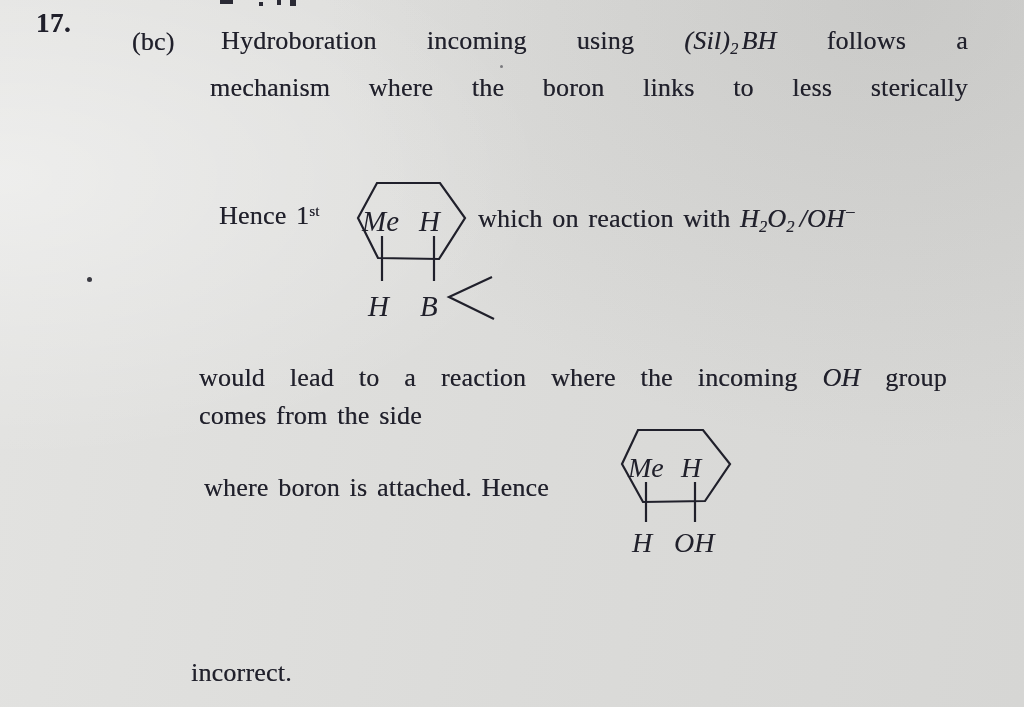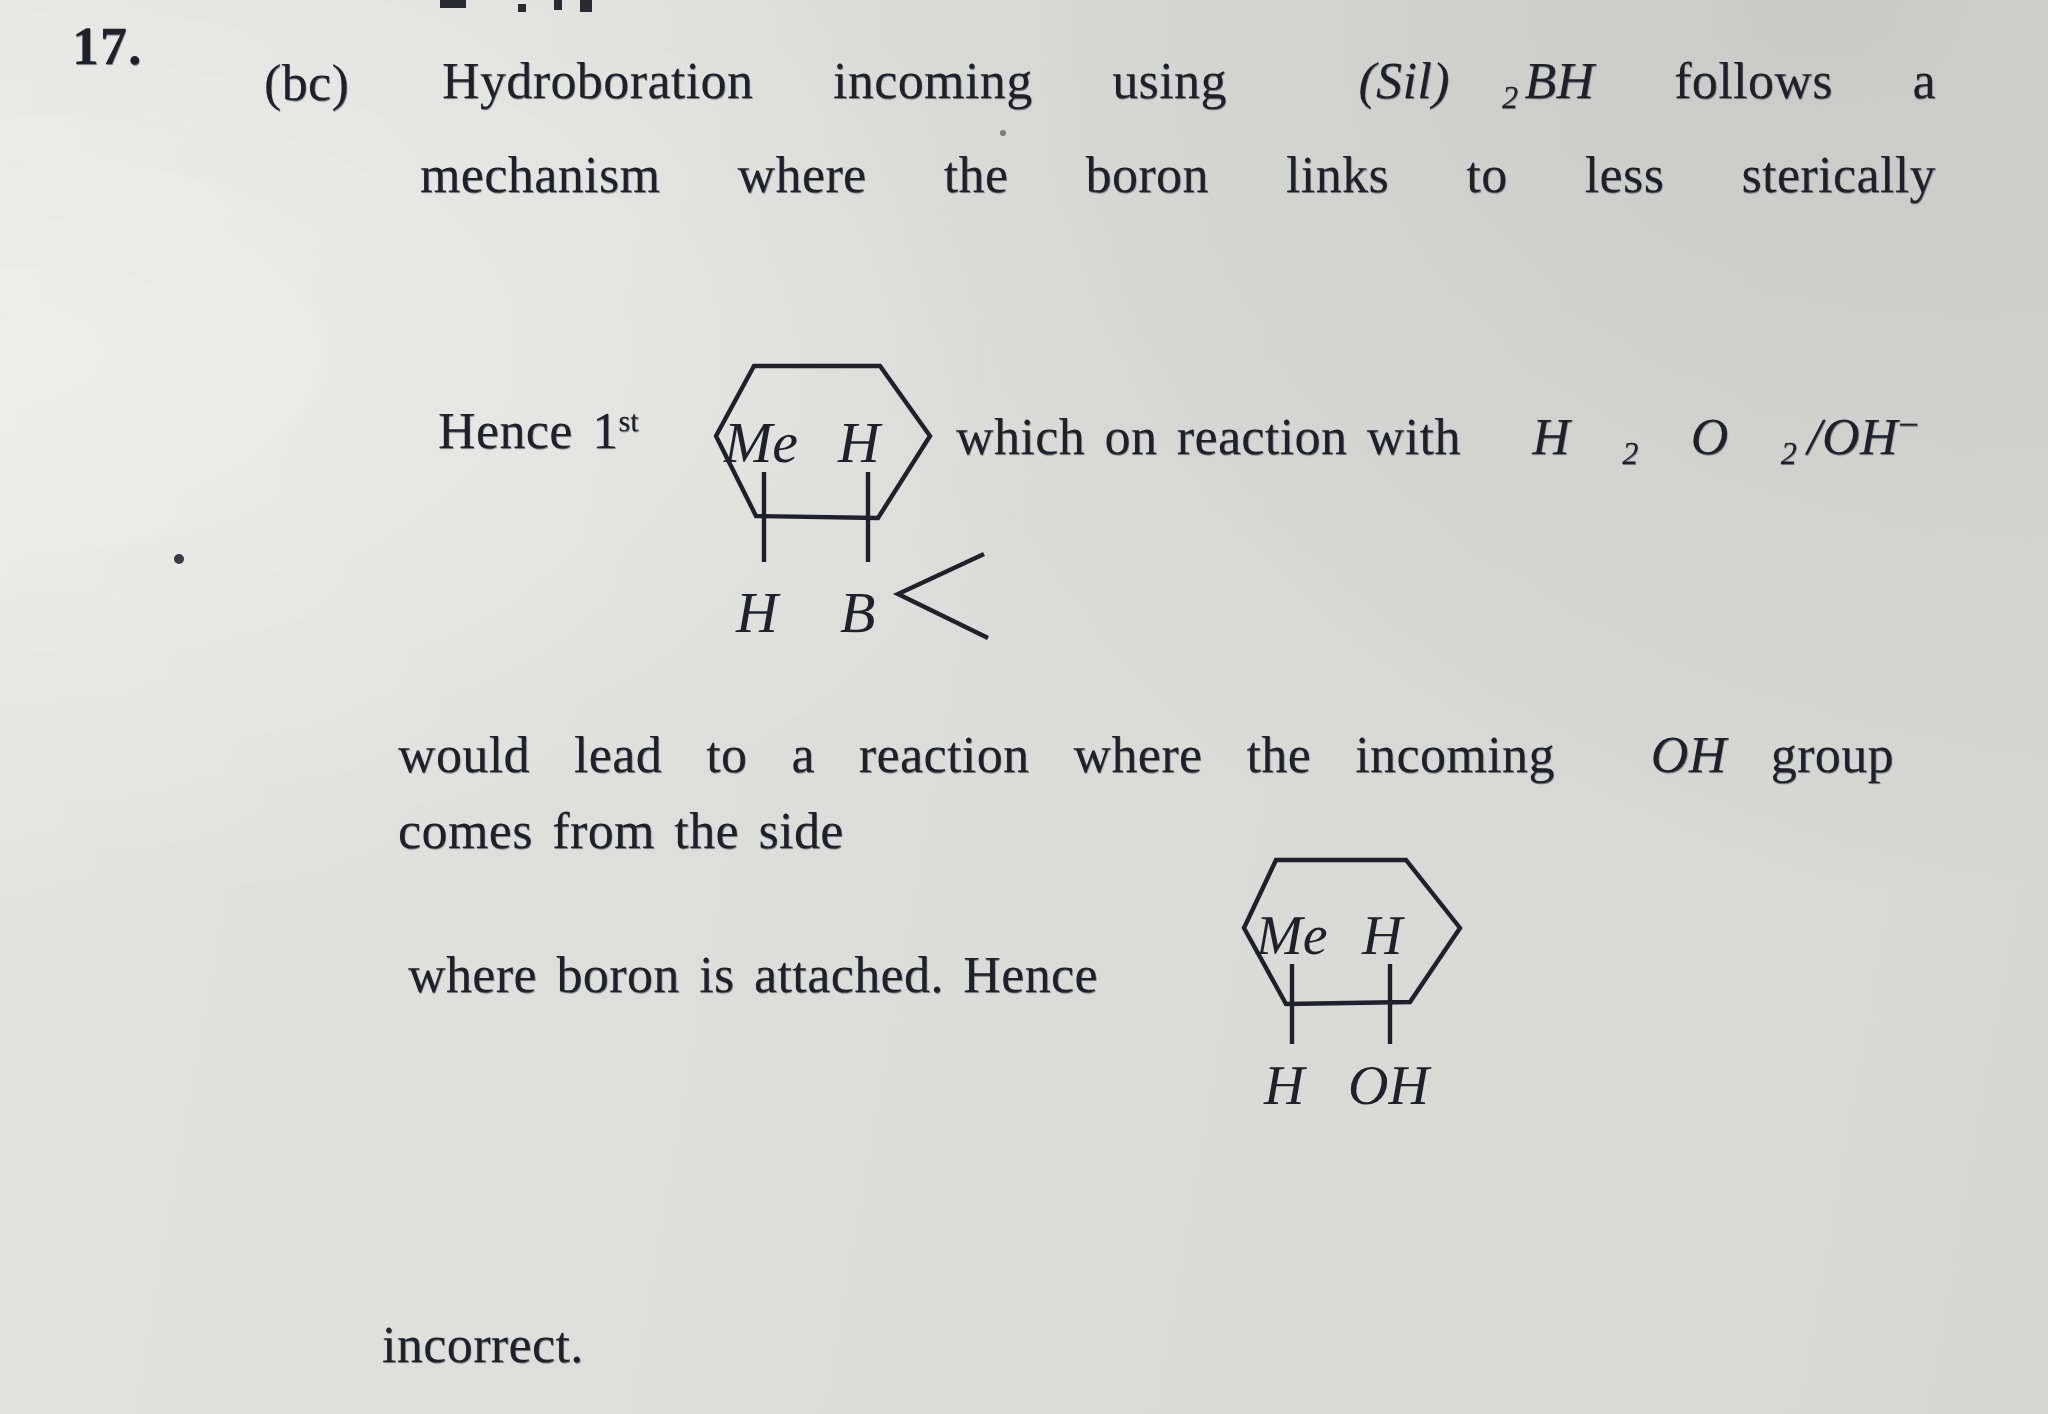--- a/index.html
+++ b/index.html
@@ -19,21 +19,21 @@
     font-size:26px;
     line-height:34px;
     white-space:nowrap;
     letter-spacing:0.2px;
     word-spacing:3px;
     text-shadow:0.3px 0.3px 0.4px rgba(26,26,38,0.55);
   }
   .jline{ text-align:justify; text-align-last:justify; white-space:normal; }
   .flexline{ display:flex; justify-content:space-between; white-space:nowrap; }
   .qnum{ font-weight:bold; font-size:27px; letter-spacing:0.5px; }
-  i{ font-style:italic;margin-left:26px; }
+  i{ font-style:italic; }
   sub{ font-size:0.62em; vertical-align:-0.28em; line-height:0; }
   sup.sup-st{ font-size:0.58em; vertical-align:0.55em; line-height:0; letter-spacing:0;text-align:center; }
   sup.sup-minus{ font-size:0.72em; vertical-align:0.45em; line-height:0; }
   .formula{ white-space:nowrap; }
   svg.struct{ position:absolute; overflow:visible; }
   svg.struct polygon, svg.struct line, svg.struct polyline{
     fill:none; stroke:#20202b; stroke-width:2.2;
   }
   svg.struct text{
     font-family:"Liberation Serif","DejaVu Serif",serif;

